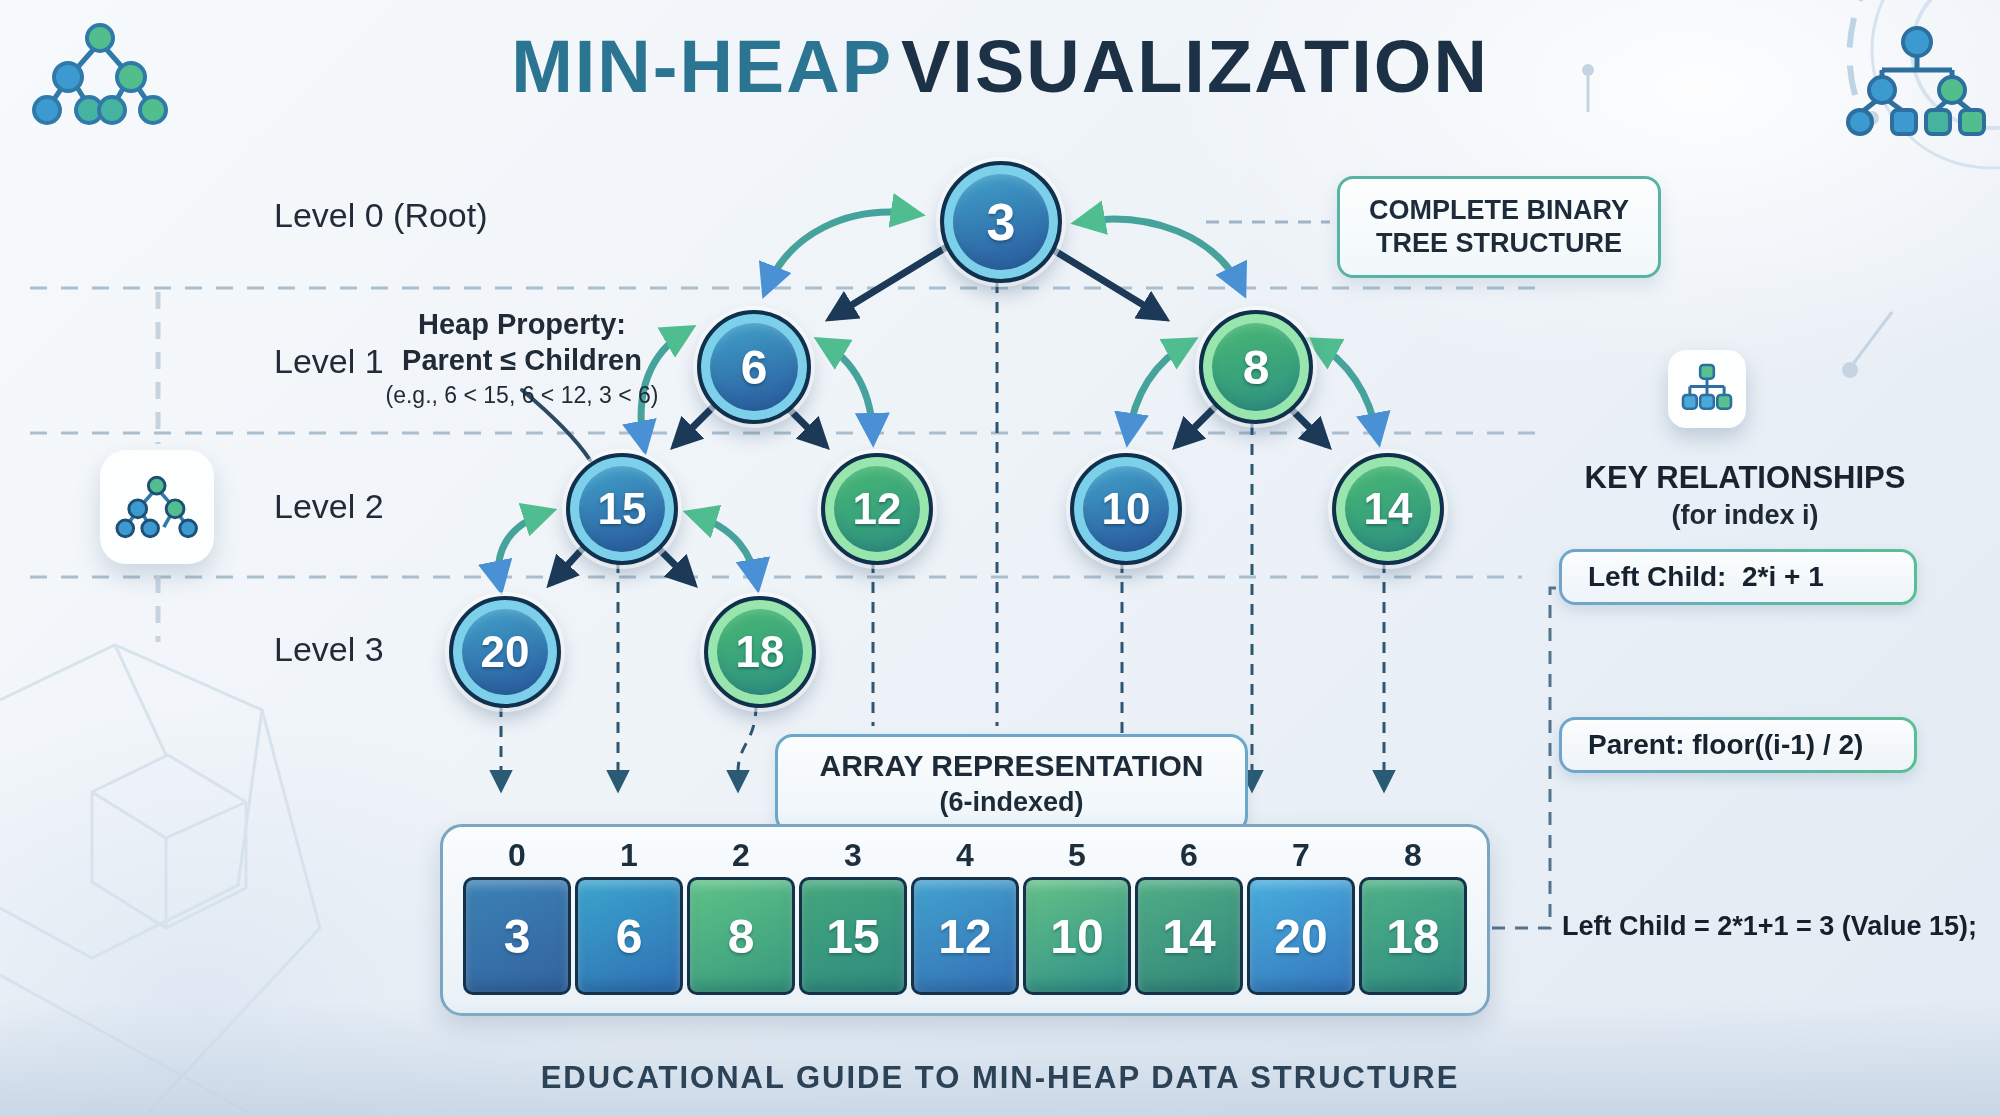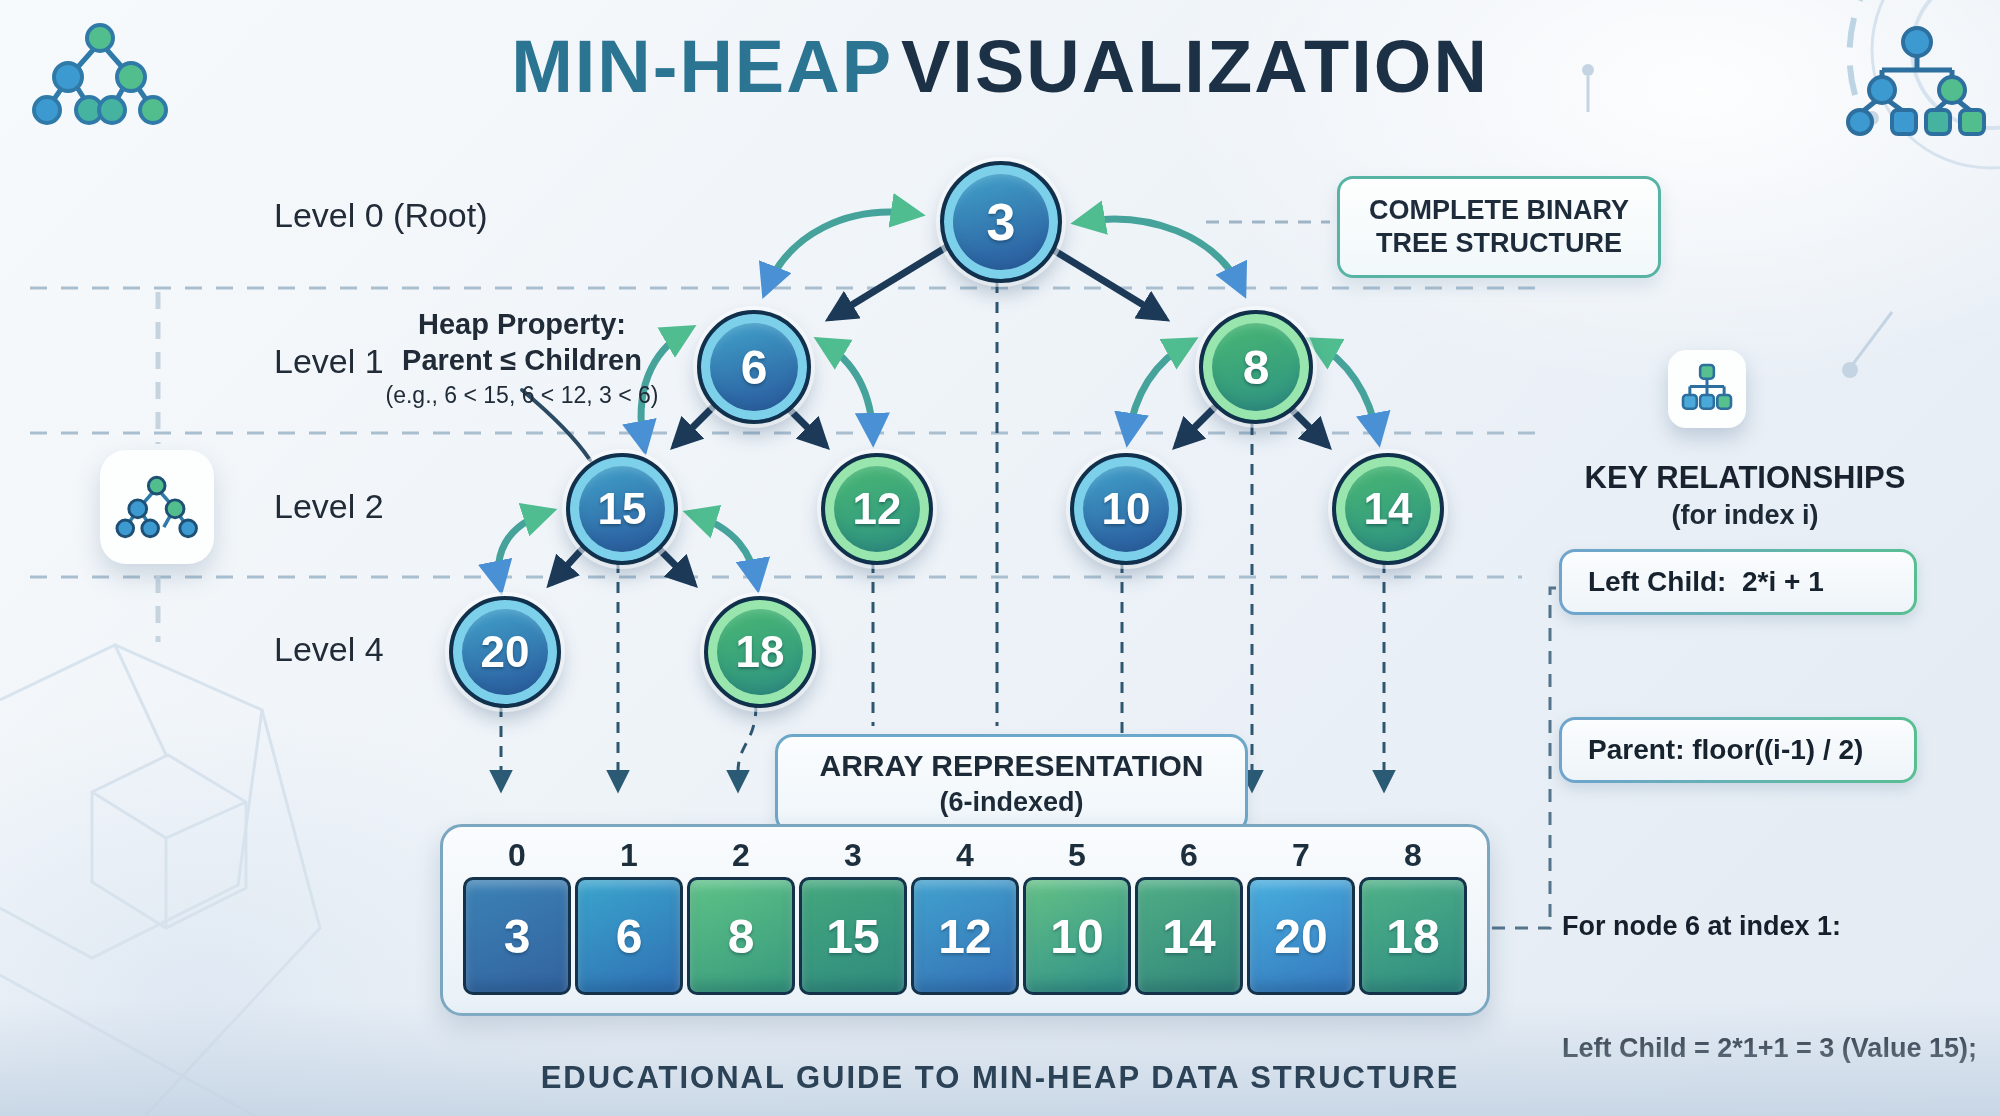--- a/index.html
+++ b/index.html
@@ -65,21 +65,21 @@
   .cell-5{background:linear-gradient(155deg,#63c186,#2f8f88);}
   .cell-6{background:linear-gradient(155deg,#4fae85,#31857a);}
   .cell-7{background:linear-gradient(155deg,#47aede,#3577bd);}
   .cell-8{background:linear-gradient(155deg,#4eb287,#2e8a80);}
 
   
   .kr-icon-card{left:1668px;top:350px;width:78px;height:78px;background:#fdfefe;border-radius:18px;
     box-shadow:0 10px 20px rgba(80,110,145,.28);display:flex;align-items:center;justify-content:center;}
   .kr-title{left:1545px;top:460px;width:400px;text-align:center;font-size:31px;font-weight:bold;color:#18232f;}
   .kr-sub{left:1545px;top:500px;width:400px;text-align:center;font-size:27px;font-weight:bold;color:#1d2935;}
-  .rule-box{left:1559px;width:358px;height:66px;border-radius:16px;padding:3px;box-sizing:border-box;
+  .rule-box{left:1559px;width:358px;height:56px;border-radius:16px;padding:3px;box-sizing:border-box;
     background:linear-gradient(90deg,#6fa4cf,#58bf92);box-shadow:0 6px 14px rgba(70,110,140,.18);}
   .rule-inner{width:100%;height:100%;border-radius:13px;background:linear-gradient(180deg,#fbfdfe,#eef4f9);
     display:flex;align-items:center;padding-left:26px;box-sizing:border-box;
     font-size:28px;font-weight:bold;color:#16222e;white-space:pre-wrap;}
   .kr-example{left:1562px;top:826px;width:430px;font-size:27px;line-height:40px;color:#15202c;font-weight:bold;white-space:pre-wrap;}
   .kr-example .ex-head{margin-bottom:2px;}
 
   
   .footer-band{left:0;right:0;bottom:0;height:115px;background:linear-gradient(180deg,rgba(205,219,233,0),rgba(193,209,226,.8));}
   .footer-text{left:0;right:0;top:1060px;text-align:center;font-size:31px;font-weight:bold;letter-spacing:2px;color:#2c4257;}
@@ -231,21 +231,21 @@
     </svg>
   </div>
 
   <div class="abs title">
     <span class="t1">MIN-HEAP</span><span class="t2">VISUALIZATION</span>
   </div>
 
   <div class="abs level-label" style="left:274px;top:196px;">Level 0 (Root)</div>
   <div class="abs level-label" style="left:274px;top:342px;">Level 1</div>
   <div class="abs level-label" style="left:274px;top:487px;">Level 2</div>
-  <div class="abs level-label" style="left:274px;top:630px;">Level 4</div>
+  <div class="abs level-label" style="left:274px;top:630px;">Level 3</div>
 
   <div class="abs heap-prop">
     <div class="hp1">Heap Property:</div>
     <div class="hp2">Parent ≤ Children</div>
     <div class="hp3">(e.g., 6 &lt; 15, 6 &lt; 12, 3 &lt; 6)</div>
   </div>
 
   <div class="abs cb-box">
     <div>COMPLETE BINARY</div>
     <div>TREE STRUCTURE</div>
@@ -324,21 +324,20 @@
   <div class="abs kr-sub">(for index i)</div>
 
   <div class="abs rule-box" style="top:549px;">
     <div class="rule-inner">Left Child:  2*i + 1</div>
   </div>
   <div class="abs rule-box" style="top:717px;">
     <div class="rule-inner">Parent: floor((i-1) / 2)</div>
   </div>
 
   <div class="abs kr-example">
-    <div class="ex-head">For node 6 at index 1:</div>
     <div>Left Child = 2*1+1 = 3 (Value 15);</div>
     
     
   </div>
 
   <div class="abs footer-band"></div>
   <div class="abs footer-text">EDUCATIONAL GUIDE TO MIN-HEAP DATA STRUCTURE</div>
 
 </div>
 

